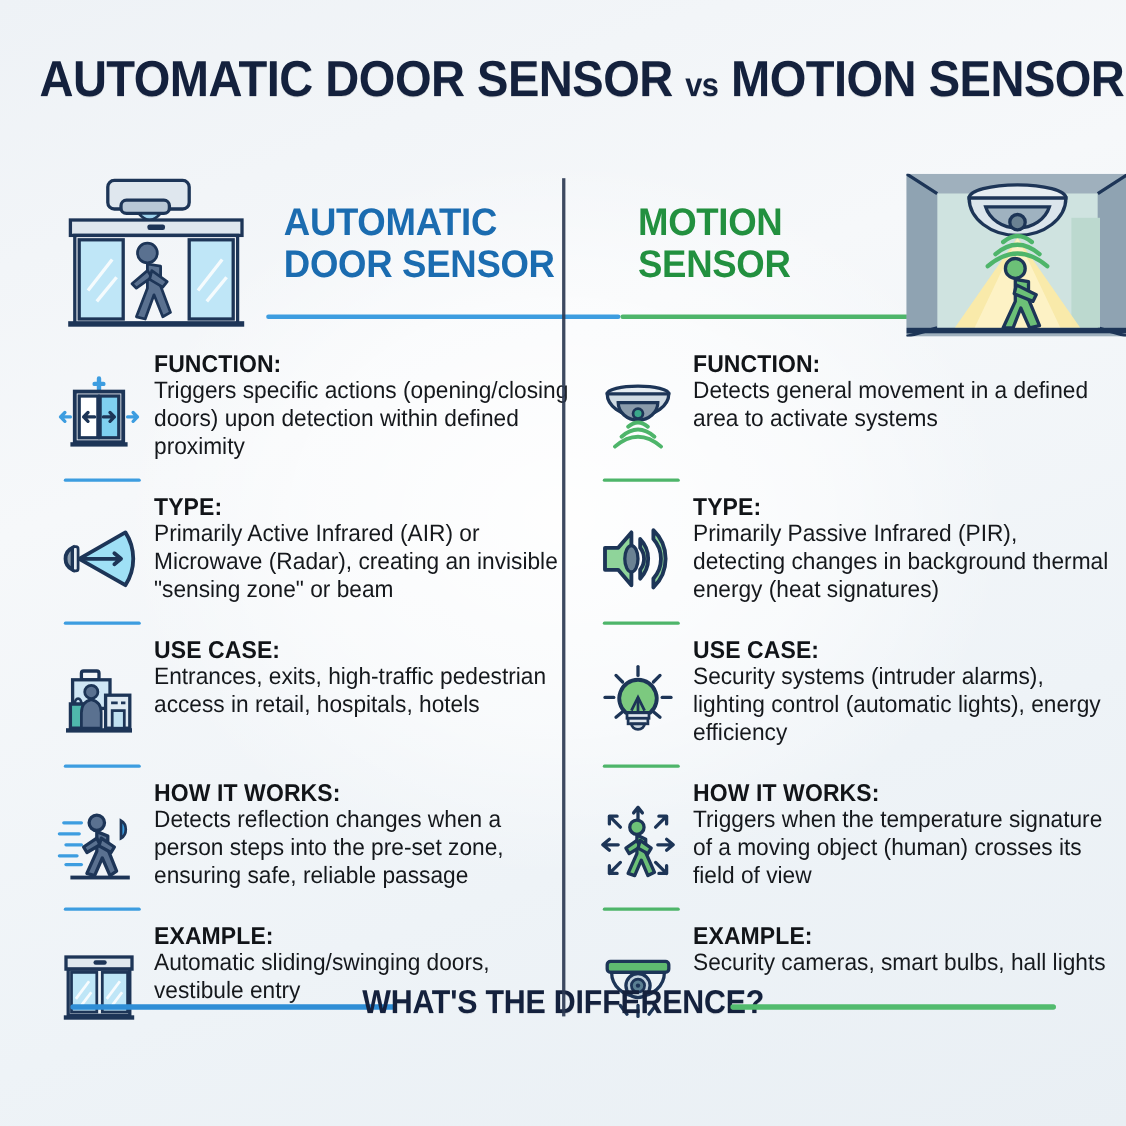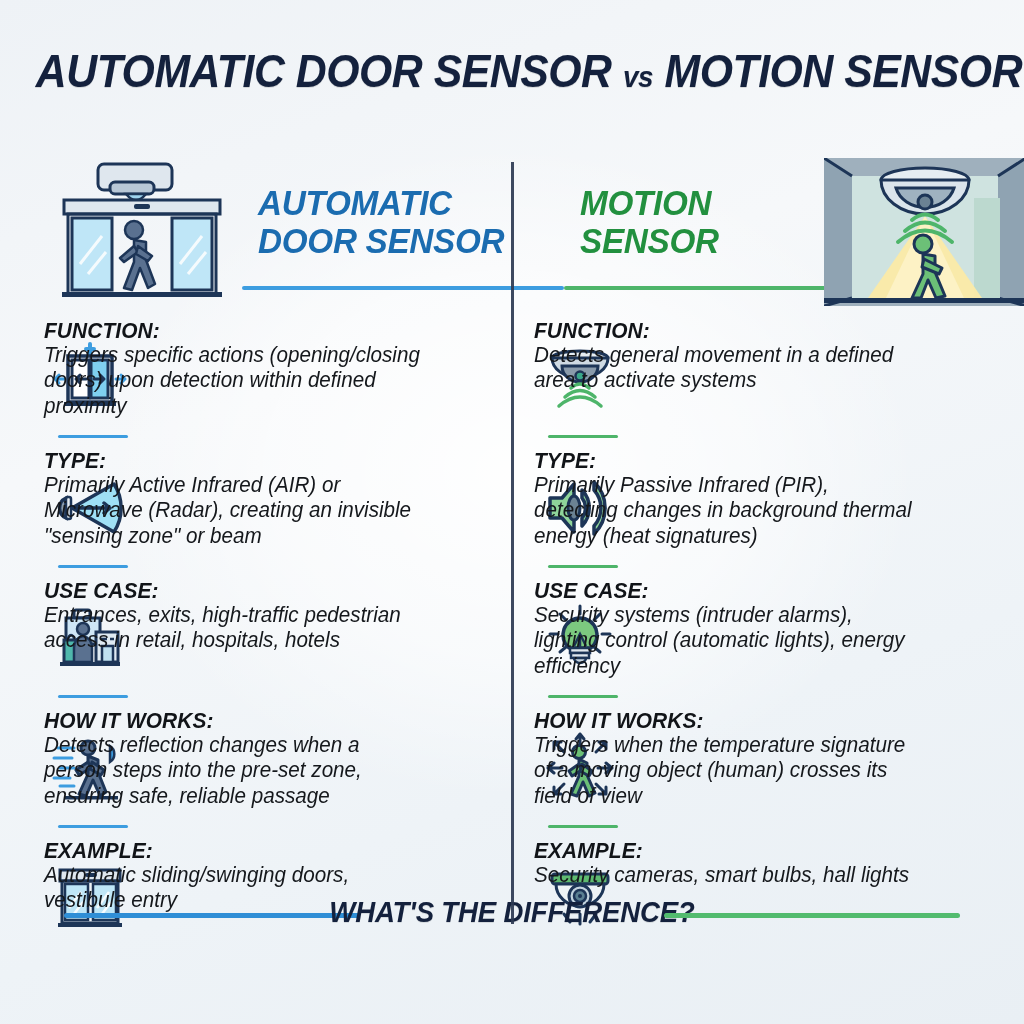--- a/index.html
+++ b/index.html
@@ -10,21 +10,21 @@
     position:relative;
     overflow:hidden;
   }
   #bg-net { position:absolute; inset:0; width:1024px; height:1024px; z-index:0; }
   #bg-wash {
     position:absolute; inset:0; z-index:1; pointer-events:none;
     background:
       radial-gradient(ellipse 520px 420px at 50% 46%, rgba(255,255,255,0.92) 0%, rgba(255,255,255,0.55) 45%, rgba(255,255,255,0) 78%),
       linear-gradient(160deg, #eef2f6 0%, #f6f8fa 35%, #eef3f7 70%, #e9eff4 100%);
   }
-  .page { position:relative; z-index:2; width:1024px; height:1024px;font-style:italic; }
+  .page { position:relative; z-index:2; width:1024px; height:1024px; }
 
   
   .title {
     position:absolute; left:0; top:44px; width:1024px;
     text-align:center;
     color:#14213d;
     font-size:46px;
     font-weight:bold;
     letter-spacing:-0.5px;
     transform:scaleX(0.93);
@@ -58,21 +58,21 @@
 
   
   .col { position:absolute; top:314px; width:480px; }
   .col.left  { left:44px; }
   .col.right { left:534px; }
 
   .row { position:relative; min-height:130px; }
   .row-icon {
     position:absolute; left:8px; top:26px; width:76px; height:76px;
   }
-  .row-body { padding-top:4px; }
+  .row-body { margin-left:96px; padding-top:4px; }
   .row-label {
     font-size:22px; font-weight:bold; color:#111418;
     letter-spacing:0.1px; transform:scaleX(0.95); transform-origin:left center;
     line-height:1.15;
   }
   .row-text {
     font-size:21.5px; color:#15181c; line-height:1.17;
     transform:scaleX(0.96); transform-origin:left center;
     width:400px;
   }

